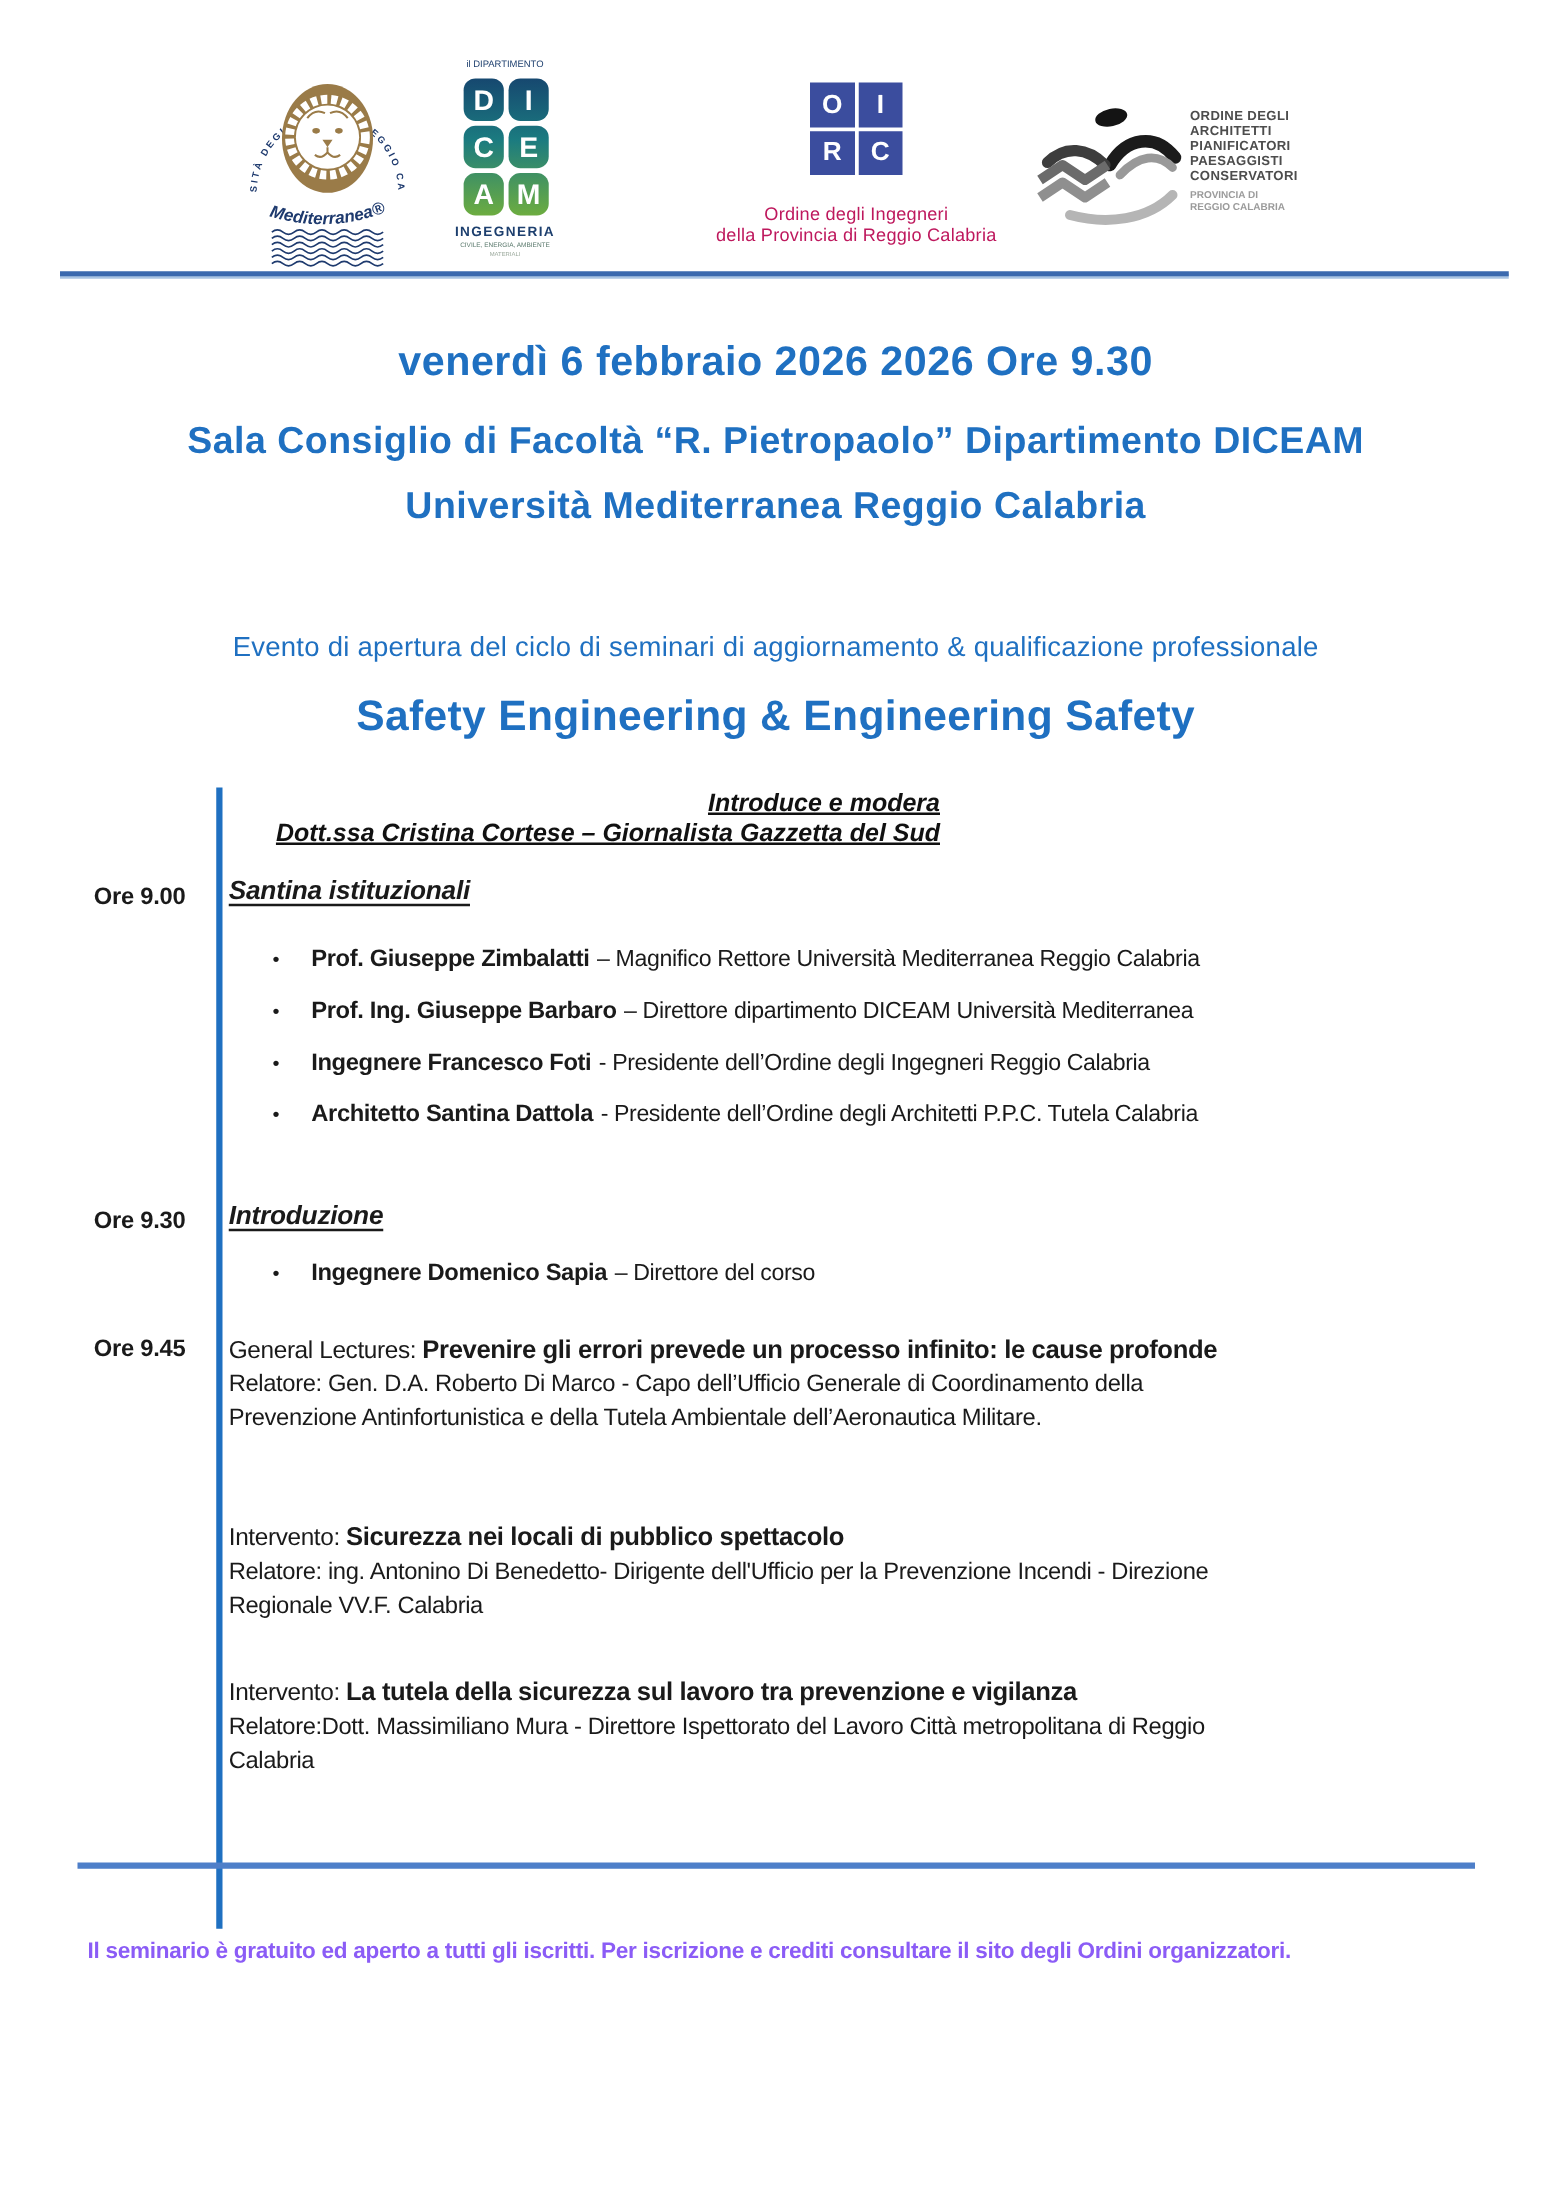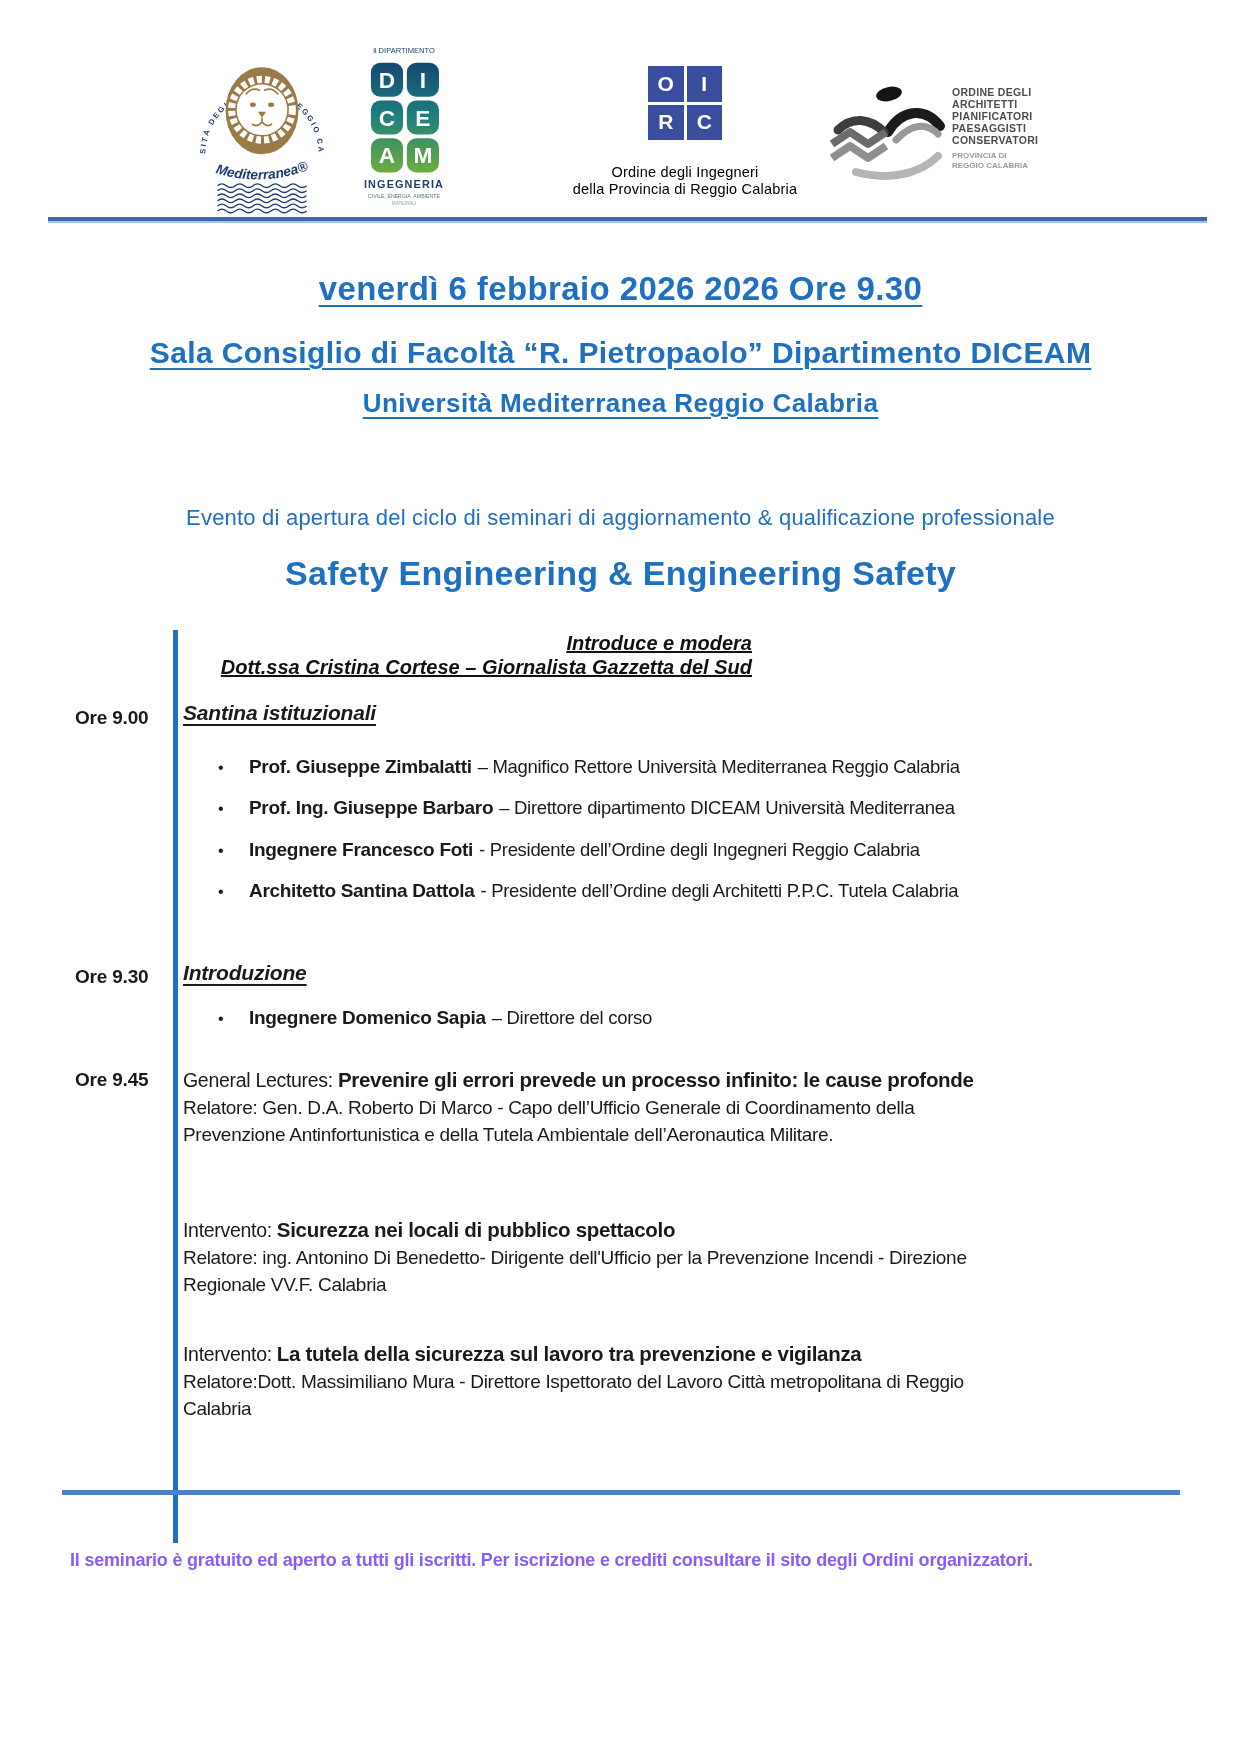--- a/index.html
+++ b/index.html
@@ -13,32 +13,32 @@
   }
   
   .logos{position:absolute;top:0;left:0;width:100%;height:225px;}
   .logo{position:absolute;}
   .logo-uni{left:191px;top:46px;}
   .logo-diceam{left:352px;top:36px;}
   .logo-oirc{left:545px;top:66px;width:280px;display:flex;flex-direction:column;align-items:center;}
   .oirc-grid{width:74px;height:74px;display:grid;grid-template-columns:1fr 1fr;grid-template-rows:1fr 1fr;gap:3px;}
   .oirc-cell{background:#3b4d9e;color:#fff;display:flex;align-items:center;justify-content:center;
     font-weight:bold;font-size:21px;font-family:"Liberation Sans",sans-serif;}
-  .oirc-caption{margin-top:24px;text-align:center;color:#000000;font-size:14.5px;line-height:17px;letter-spacing:.2px;}
+  .oirc-caption{margin-top:24px;text-align:center;color:#be185d;font-size:14.5px;line-height:17px;letter-spacing:.2px;}
   .logo-arch{left:826px;top:80px;}
   
   .top-rule{position:absolute;left:48px;top:217px;width:1159px;height:4px;background:#3b69ae;box-shadow:0 2px 0 #a9c3e2;}
   .bottom-rule{position:absolute;left:62px;top:865px;width:1118px;height:5px;background:#4e7fc9;}
   .v-rule{position:absolute;left:173px;top:5px;width:5px;height:913px;background:#1f70c1;}
   
   .blue-h{position:absolute;left:0;width:100%;text-align:center;color:#1f70c1;font-weight:bold;letter-spacing:.4px;}
-  .blue-h u, .u-line{text-decoration:underline;text-decoration-thickness:2px;text-underline-offset:5px;}
+  .blue-h u, .u-line{text-decoration-thickness:2px;text-underline-offset:5px;}
   .t-date{top:270px;font-size:33px;}
   .t-venue1{top:336px;font-size:30px;}
-  .t-venue2{top:388px;font-size:26px;}
+  .t-venue2{top:388px;font-size:30px;}
   .t-evento{top:505px;font-size:22px;font-weight:normal;letter-spacing:.2px;}
   .t-main{top:554px;font-size:34px;letter-spacing:.3px;}
   
   .schedule{position:absolute;left:0;top:625px;width:1078px;height:935px;}
   .mod-block{position:absolute;top:6px;right:326px;text-align:right;
     font-weight:bold;font-style:italic;font-size:20px;line-height:24px;color:#111;}
   .mod-line{display:block;text-decoration:underline;text-decoration-thickness:1.5px;}
   .time{position:absolute;left:75px;font-weight:bold;font-size:19px;letter-spacing:-.2px;}
   .sec-head{position:absolute;left:183px;font-weight:bold;font-style:italic;font-size:21px;
     text-decoration:underline;text-decoration-thickness:1.5px;text-underline-offset:4px;letter-spacing:-.2px;}

